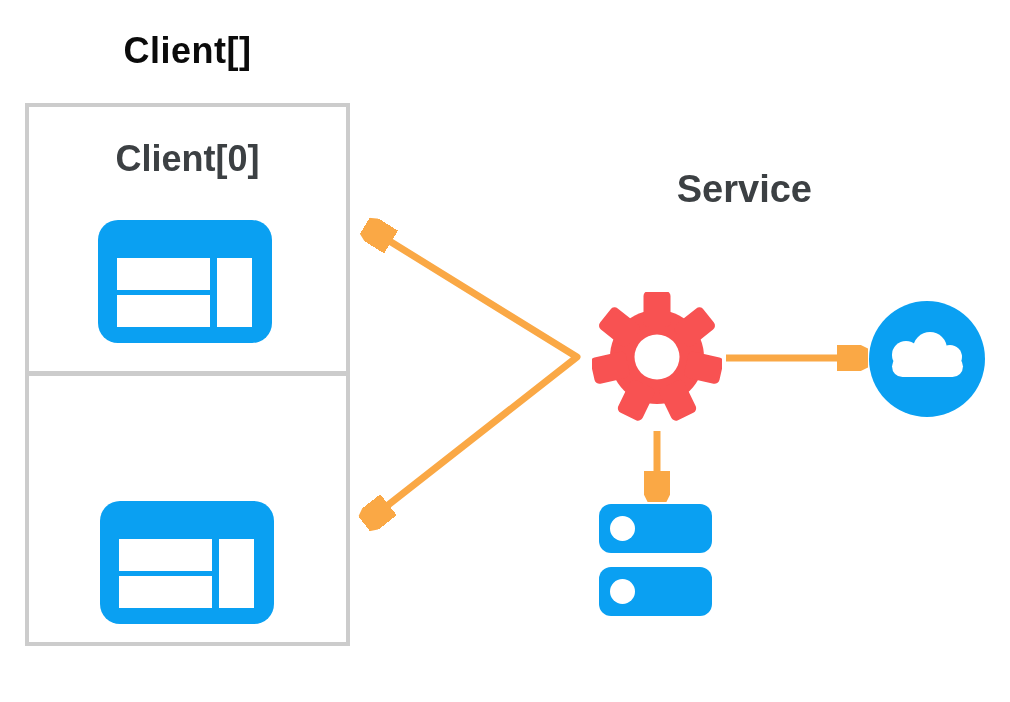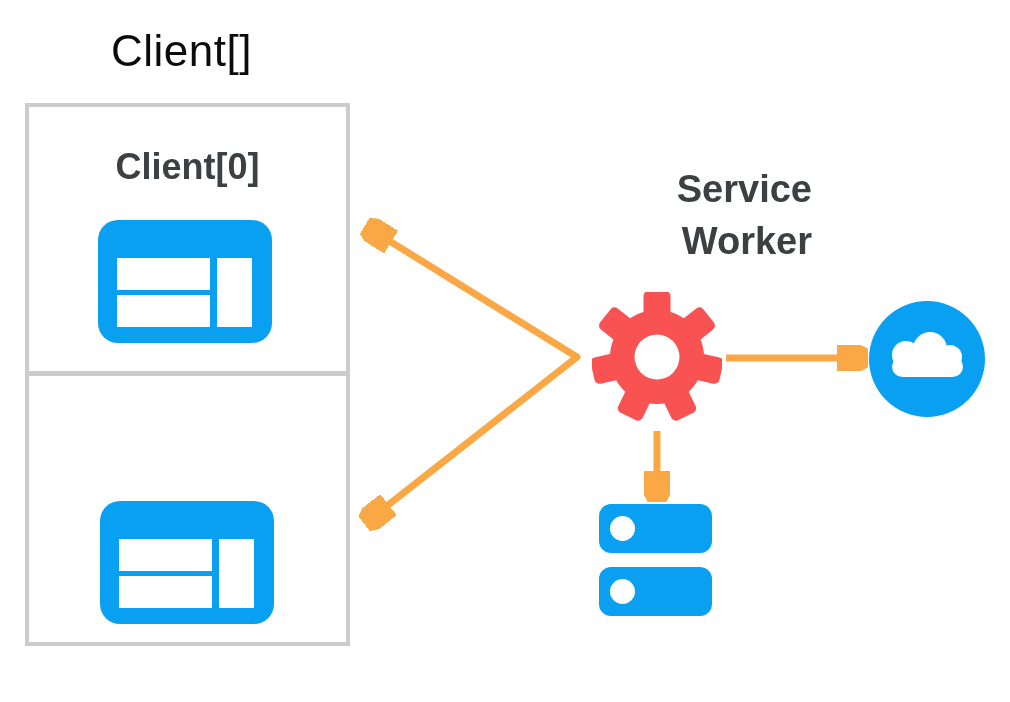--- a/index.html
+++ b/index.html
@@ -5,30 +5,30 @@
   html,body { margin:0; padding:0; background:#ffffff; }
   #canvas {
     position:relative; width:1010px; height:702px; overflow:hidden;
     background:#ffffff;
     font-family:"Liberation Sans", sans-serif;
   }
   .abs { position:absolute; }
 
   
   #title {
-    left:19px; top:22px; width:325px; text-align:center;
-    font-size:44px; line-height:58px; font-weight:400;
+    left:25px; top:22px; width:325px; text-align:center;
+    font-size:36px; line-height:58px; font-weight:700;
     color:var(--title-black); letter-spacing:0.5px;
   }
   .client-label {
     left:25px; width:325px; text-align:center;
     font-size:36px; line-height:46px; font-weight:600;
     color:var(--text-dark);
   }
-  #client-0-label { top:144px; }
+  #client-0-label { top:136px; }
   #client-1-label { top:432px; }
   #sw-label {
     left:592px; top:163px; width:220px; text-align:right;
     font-size:38px; line-height:52px; font-weight:600;
     color:var(--text-dark);
   }
 
   
   #group-box {
     left:25px; top:103px; width:317px; height:535px;
@@ -104,21 +104,20 @@
   </div>
 
   <div id="browser-icon-1" class="abs browser-icon">
     <div class="bar bar-a"></div>
     <div class="bar bar-b"></div>
     <div class="bar bar-c"></div>
   </div>
 
   <div id="sw-label" class="abs">
     <div>Service</div>
-    <div>Worker</div>
   </div>
 
   <svg id="gear-svg" class="abs" viewBox="-65 -65 130 130" xmlns="http://www.w3.org/2000/svg">
     <circle class="body" r="47"></circle>
     <g>
       <rect class="tooth" x="-13.5" y="-66" width="27" height="36" rx="5"></rect>
       <rect class="tooth" x="-13.5" y="-66" width="27" height="36" rx="5" transform="rotate(51.43)"></rect>
       <rect class="tooth" x="-13.5" y="-66" width="27" height="36" rx="5" transform="rotate(102.86)"></rect>
       <rect class="tooth" x="-13.5" y="-66" width="27" height="36" rx="5" transform="rotate(154.29)"></rect>
       <rect class="tooth" x="-13.5" y="-66" width="27" height="36" rx="5" transform="rotate(205.71)"></rect>

